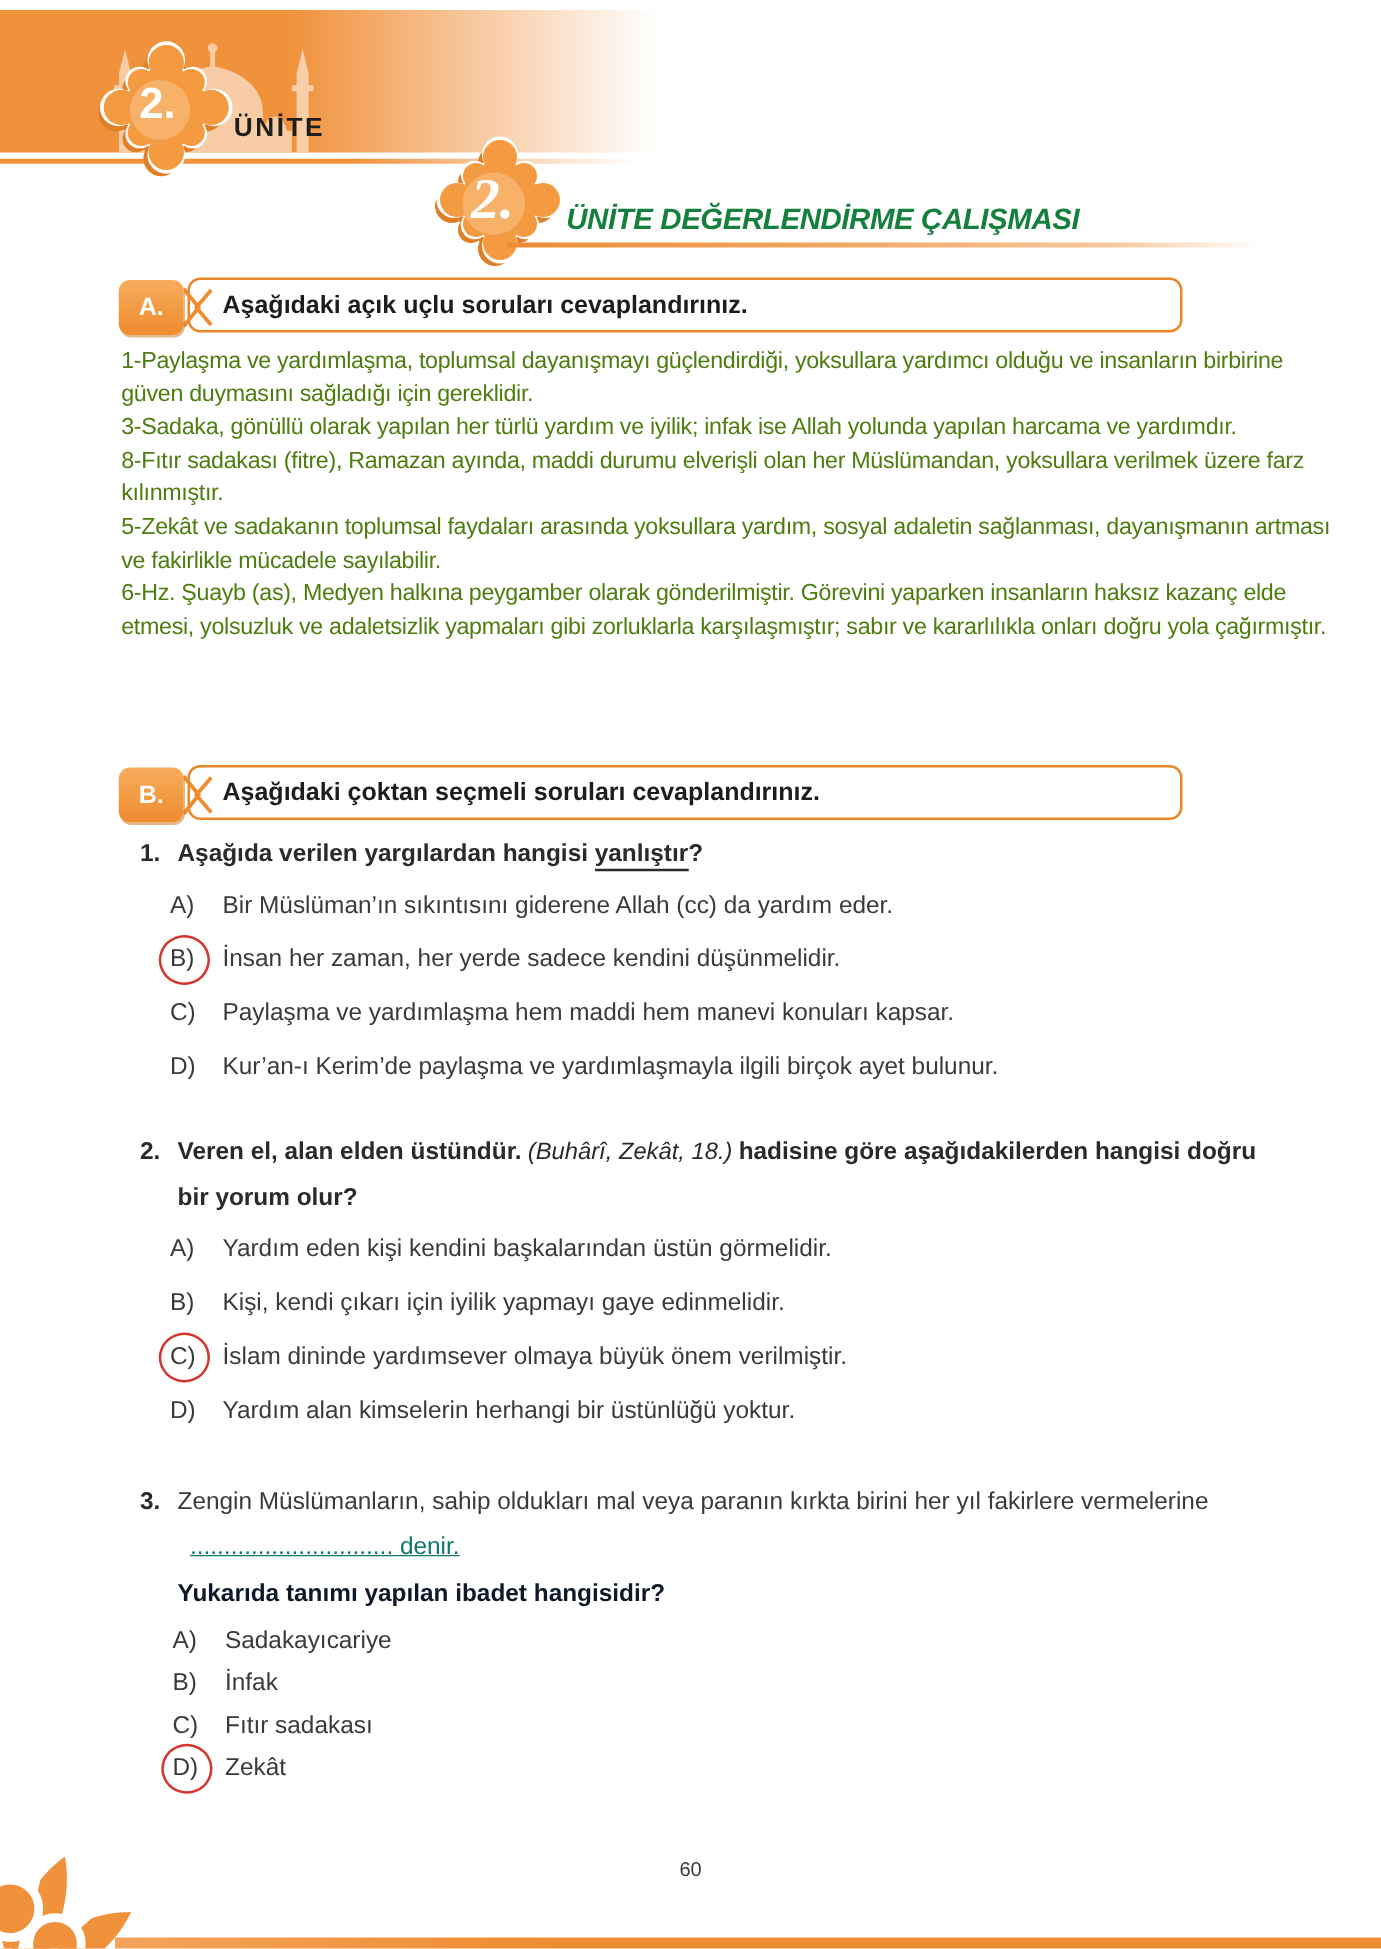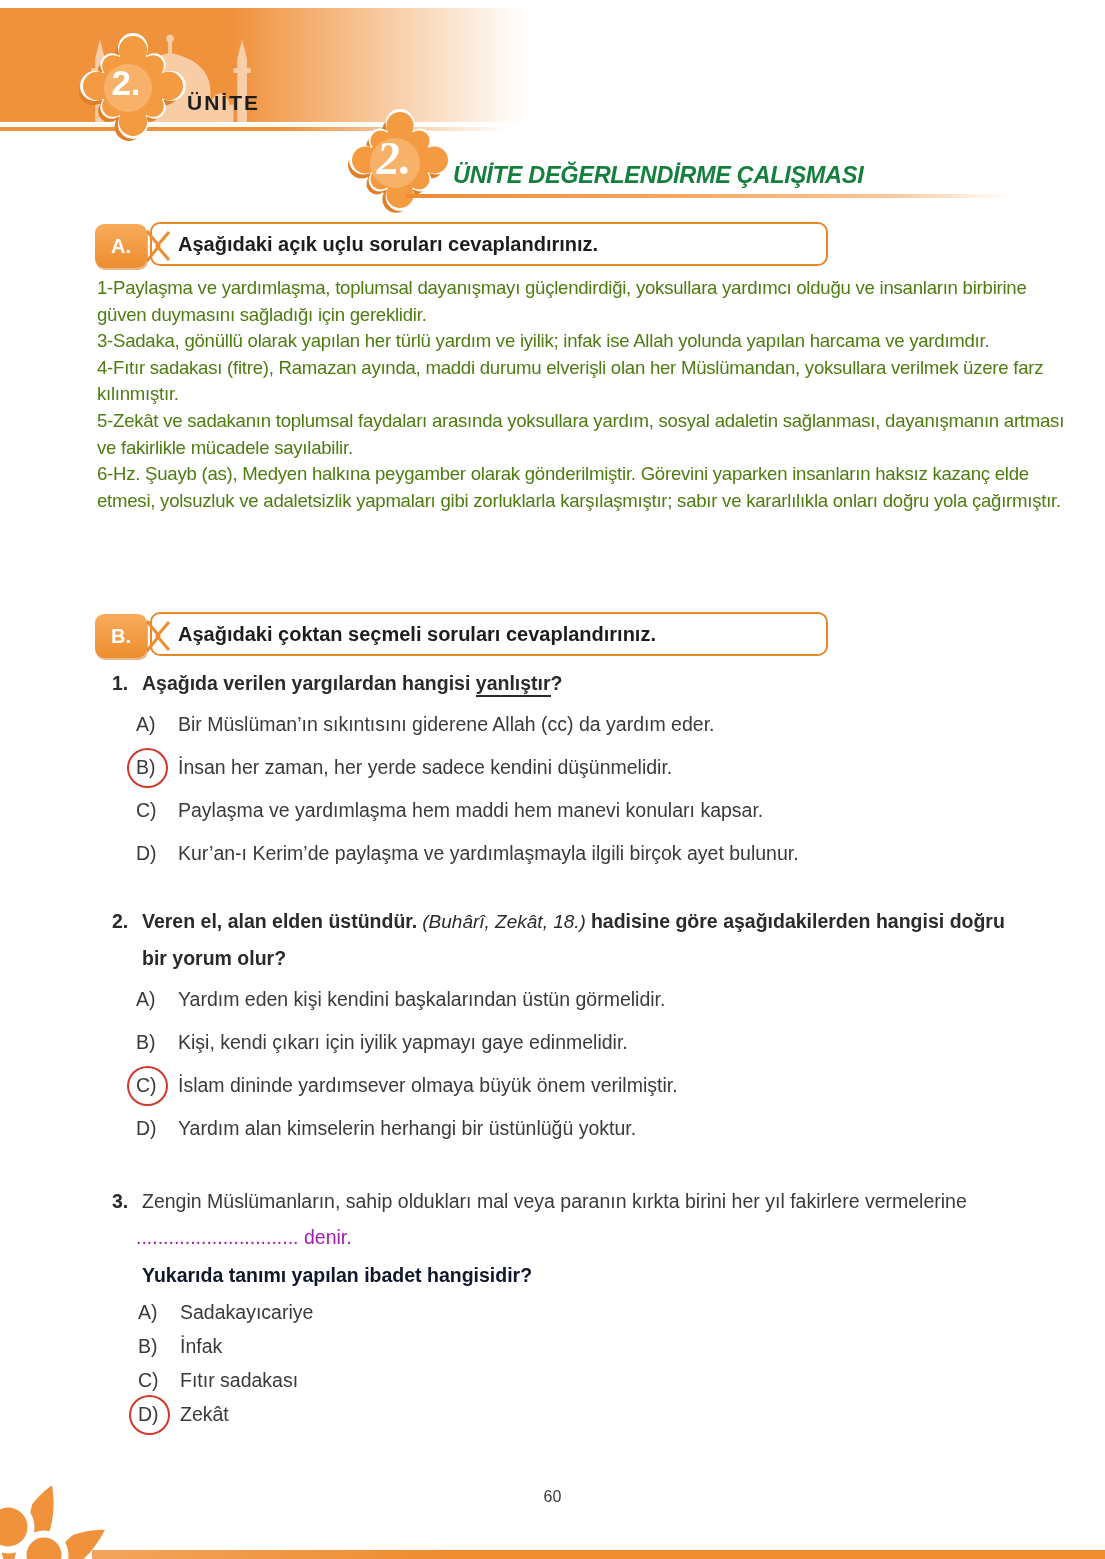--- a/index.html
+++ b/index.html
@@ -29,21 +29,21 @@
     color:#1D1D1B;letter-spacing:2px;}
 
   .page-title{position:absolute;left:453px;top:162px;font-size:23.5px;font-weight:bold;
     font-style:italic;color:#15803d;letter-spacing:-0.3px;white-space:nowrap;}
   .title-underline{position:absolute;left:405px;top:194px;width:605px;height:4px;border-radius:2px;
     background:linear-gradient(90deg,#EC8C33 0%,#F2A763 45%,#F7C79C 80%,rgba(247,199,156,0) 100%);}
 
   
   .sec-header{position:absolute;left:95px;width:912px;height:48px;}
   .sec-a{top:222px;} .sec-b{top:612px;}
-  .sec-box{position:absolute;left:55px;top:0;width:678px;height:44px;border:2.5px solid #E8882B;
+  .sec-box{position:absolute;left:55px;top:0;width:796px;height:44px;border:2.5px solid #E8882B;
     border-radius:10px;background:#fff;display:flex;align-items:center;padding-left:26px;box-sizing:border-box;}
   .sec-text{font-size:20px;font-weight:bold;color:#1D1D1B;}
   .sec-tab{position:absolute;left:0;top:2px;width:52px;height:44px;border-radius:9px;
     background:linear-gradient(180deg,#F7AC5C,#EE8C2F);color:#fff;font-weight:bold;font-size:20px;
     display:flex;align-items:center;justify-content:center;box-shadow:1px 2px 0 rgba(205,110,25,.5);}
   .sec-notch{position:absolute;left:49px;top:7px;width:27px;height:34px;}
 
   
   .answers{position:absolute;left:97px;top:275px;width:972px;color:#4d7c0f;font-weight:normal;
     font-size:18.6px;line-height:26.6px;letter-spacing:-0.25px;}
@@ -53,21 +53,21 @@
   .questions{position:absolute;left:112px;top:670px;width:950px;color:#3A3A3A;font-size:19.5px;}
   .q{position:absolute;left:0;width:100%;}
   .q1{top:0;} .q2{top:238px;} .q3{top:518px;}
   .q-row{display:flex;line-height:26px;}
   .qnum{font-weight:bold;color:#2A2A29;width:30px;flex:none;}
   .qstem{font-weight:bold;color:#2A2A29;text-align:center;}
   .q-src{font-style:italic;font-weight:normal;color:#2A2A29;font-size:19px;margin:0 5px;}
   .u{border-bottom:2.5px solid #2A2A29;padding-bottom:1px;}
   .q-line2{margin-left:30px;margin-top:10px;font-weight:bold;color:#2A2A29;line-height:26px;}
   .q3 .q-plain{font-weight:normal;color:#3A3A3A;}
-  .q3 .q-dots{margin-left:24px;margin-top:12px;font-weight:normal;color:#a21caf;}
+  .q3 .q-dots{margin-left:40px;margin-top:12px;font-weight:normal;color:#0f766e;text-decoration:underline;}
   .q3 .q-bold{margin-left:30px;margin-top:15px;font-weight:bold;color:#0f172a;}
   .opts{margin-top:16px;margin-left:24px;}
   .opt{display:flex;margin-bottom:19px;line-height:24px;}
   .q3 .opts{margin-top:13px;margin-left:26px;}
   .q3 .opt{margin-bottom:10px;}
   .olet{flex:none;width:42px;position:relative;}
   .olet.ring::before{content:'';position:absolute;left:-9px;top:-7px;width:37px;height:36px;
     border:2.5px solid #D3362D;border-radius:50%;}
 
   
@@ -147,21 +147,21 @@
     <svg class="sec-notch" viewBox="0 0 27 34">
       <path d="M3,2 L15,17 L3,32" fill="none" stroke="#EE8C2F" stroke-width="3"></path>
       <path d="M25,3 L13,17 L25,31" fill="none" stroke="#EE8C2F" stroke-width="3"></path>
     </svg>
     <div class="sec-tab">A.</div>
   </div>
 
   <div class="answers">
     <p>1-Paylaşma ve yardımlaşma, toplumsal dayanışmayı güçlendirdiği, yoksullara yardımcı olduğu ve insanların birbirine güven duymasını sağladığı için gereklidir.</p>
     <p>3-Sadaka, gönüllü olarak yapılan her türlü yardım ve iyilik; infak ise Allah yolunda yapılan harcama ve yardımdır.</p>
-    <p>4-Fıtır sadakası (fitre), Ramazan ayında, maddi durumu elverişli olan her Müslümandan, yoksullara verilmek üzere farz kılınmıştır.</p>
+    <p>8-Fıtır sadakası (fitre), Ramazan ayında, maddi durumu elverişli olan her Müslümandan, yoksullara verilmek üzere farz kılınmıştır.</p>
     <p>5-Zekât ve sadakanın toplumsal faydaları arasında yoksullara yardım, sosyal adaletin sağlanması, dayanışmanın artması ve fakirlikle mücadele sayılabilir.</p>
     <p>6-Hz. Şuayb (as), Medyen halkına peygamber olarak gönderilmiştir. Görevini yaparken insanların haksız kazanç elde etmesi, yolsuzluk ve adaletsizlik yapmaları gibi zorluklarla karşılaşmıştır; sabır ve kararlılıkla onları doğru yola çağırmıştır.</p>
   </div>
 
   <div class="sec-header sec-b">
     <div class="sec-box">
       <span class="sec-text">Aşağıdaki çoktan seçmeli soruları cevaplandırınız.</span>
     </div>
     <svg class="sec-notch" viewBox="0 0 27 34">
       <path d="M3,2 L15,17 L3,32" fill="none" stroke="#EE8C2F" stroke-width="3"></path>

